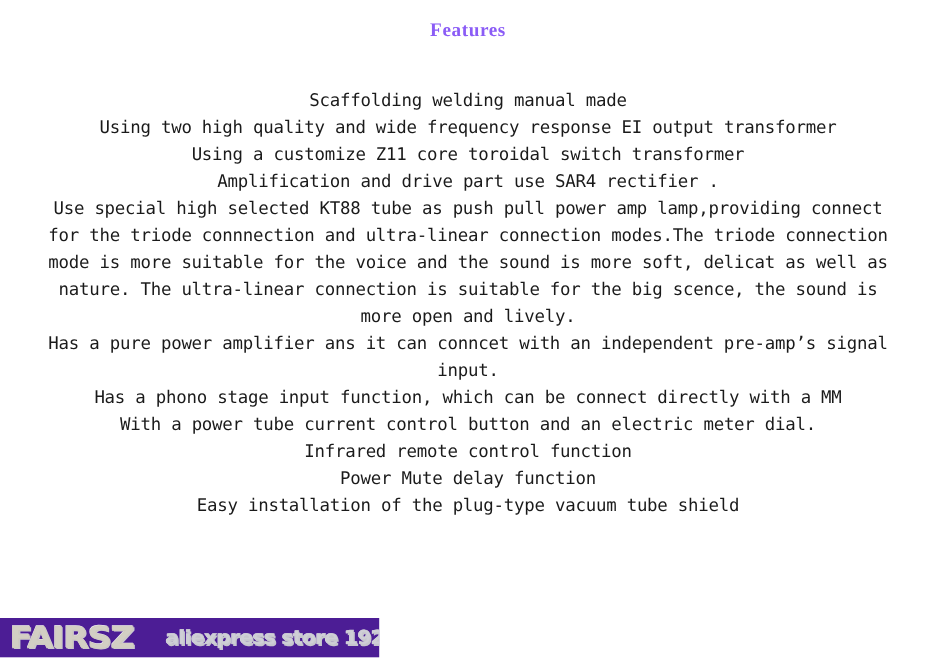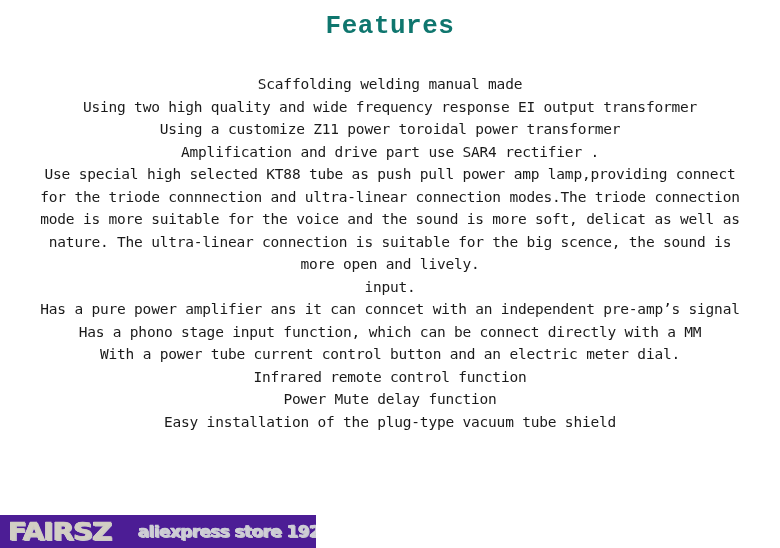--- a/index.html
+++ b/index.html
@@ -26,25 +26,25 @@
   
   .title-wrap {
     position: absolute;
     left: 0;
     top: 13px;
     width: 780px;
     text-align: center;
   }
   .title {
     display: inline-block;
-    font-family: Liberation Mono, monospace;
+    font-family: Liberation Serif, serif;
     font-weight: bold;
-    font-size: 26px;
+    font-size: 16px;
     line-height: 26px;
-    color: #0f766e;
+    color: #8b5cf6;
     letter-spacing: 0.5px;
     white-space: pre;
   }
 
   
   .body-block {
     position: absolute;
     left: 0;
     top: 73px;
     width: 780px;
@@ -117,29 +117,29 @@
 
 <div id="page">
 
   <div class="title-wrap">
     <span class="title">Features</span>
   </div>
 
   <div class="body-block">
     <span class="line">Scaffolding welding manual made</span>
     <span class="line">Using two high quality and wide frequency response EI output transformer</span>
-    <span class="line">Using a customize Z11 power toroidal power transformer</span>
+    <span class="line">Using a customize Z11 core toroidal switch transformer</span>
     <span class="line">Amplification and drive part use SAR4 rectifier .</span>
     <span class="line">Use special high selected KT88 tube as push pull power amp lamp,providing connect</span>
     <span class="line">for the triode connnection and ultra-linear connection modes.The triode connection</span>
     <span class="line">mode is more suitable for the voice and the sound is more soft, delicat as well as</span>
     <span class="line">nature. The ultra-linear connection is suitable for the big scence, the sound is</span>
     <span class="line">more open and lively.</span>
+    <span class="line">Has a pure power amplifier ans it can conncet with an independent pre-amp’s signal</span>
     <span class="line">input.</span>
-    <span class="line">Has a pure power amplifier ans it can conncet with an independent pre-amp’s signal</span>
     <span class="line">Has a phono stage input function, which can be connect directly with a MM</span>
     <span class="line">With a power tube current control button and an electric meter dial.</span>
     <span class="line">Infrared remote control function</span>
     <span class="line">Power Mute delay function</span>
     <span class="line">Easy installation of the plug-type vacuum tube shield</span>
   </div>
 
   <div class="watermark">
     <div class="wm-inner">
       <span class="wm-brand">FAIRSZ</span>

